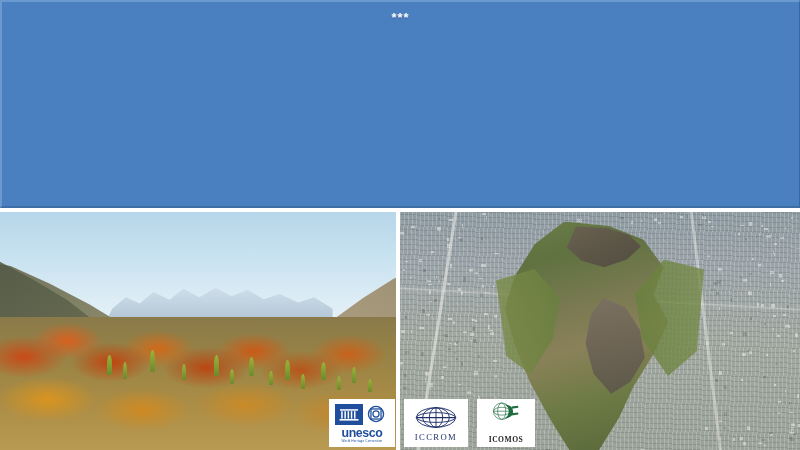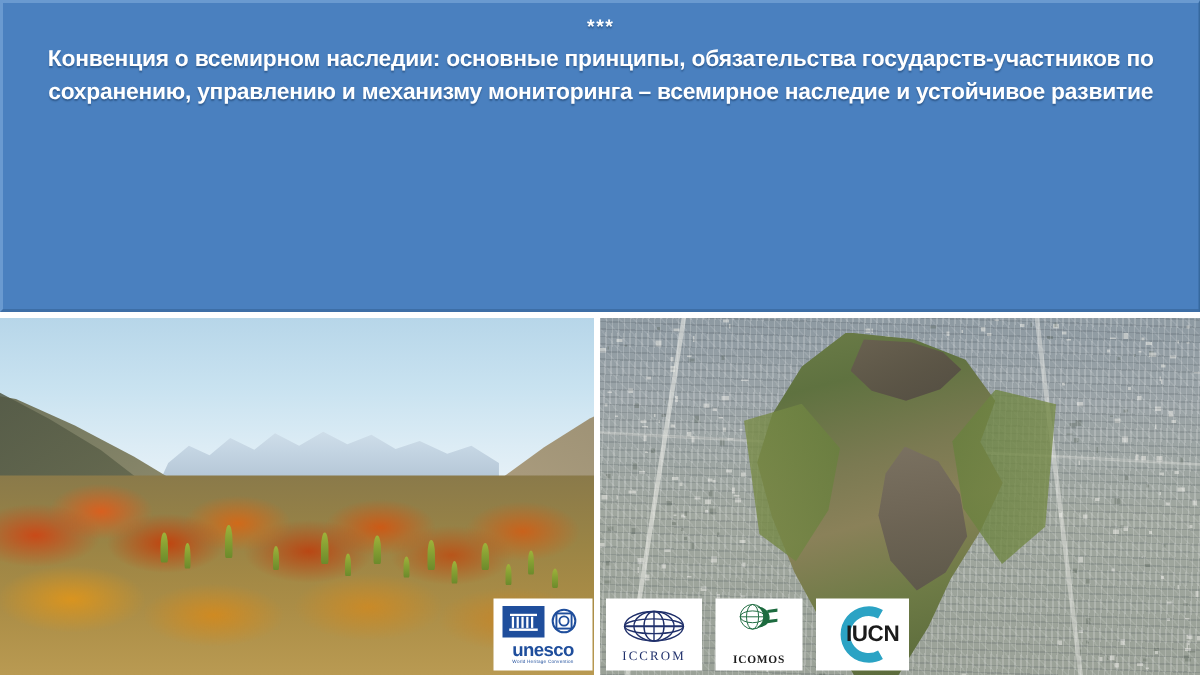--- a/index.html
+++ b/index.html
@@ -291,21 +291,20 @@
     letter-spacing:-0.3px; line-height:1;
   }
 </style>
 </head>
 <body>
 
 <div class="slide">
 
   <div class="header">
     <div class="stars-line">***</div>
-    <div class="title-ru">Конвенция о всемирном наследии: основные принципы, обязательства государств-участников по сохранению, управлению и механизму мониторинга – всемирное наследие и устойчивое развитие</div>
   </div>
 
   <div class="photos">
 
     <div class="photo photo-left">
       <div class="ph-l-sky"></div>
       <div class="ph-l-snow"></div>
       <div class="ph-l-farridge"></div>
       <div class="ph-l-ridge-left"></div>
       <div class="ph-l-ridge-left-dark"></div>
@@ -625,24 +624,16 @@
           <line x1="2.6" y1="15" x2="29.4" y2="15"></line>
           <ellipse cx="16" cy="15" rx="13.4" ry="6.4"></ellipse>
         </g>
         <path d="M20 3.5 C30 4.5 34 9 34.5 15 C35 21 31 26 20 27 C26 23.5 27.5 19.5 27.5 15 C27.5 10.5 26 6.8 20 3.5 Z" fill="#1d6b3f"></path>
         <path d="M32 7.5 L43 6 L43 9.5 L32 11 Z" fill="#1d6b3f"></path>
         <path d="M32 18.5 L43 17 L43 20.5 L32 22 Z" fill="#1d6b3f"></path>
       </svg>
       <div class="icomos-word">ICOMOS</div>
     </div>
 
-    <div class="logo-card logo-iucn">
-      <div class="iucn-wrap">
-        <svg width="56" height="38" viewBox="0 0 56 38" aria-hidden="true">
-          <path d="M40 5.5 A15.6 15.6 0 1 0 40 32.5" fill="none" stroke="#2ba3c4" stroke-width="6.4" stroke-linecap="butt"></path>
-        </svg>
-        <div class="iucn-word">IUCN</div>
-      </div>
-    </div>
 
   </div>
 
 </div>
 
 </body></html>

